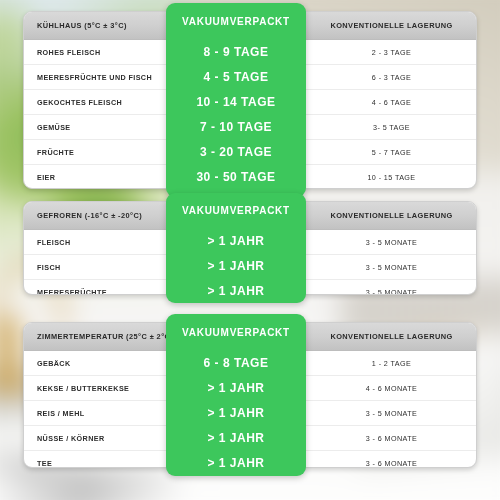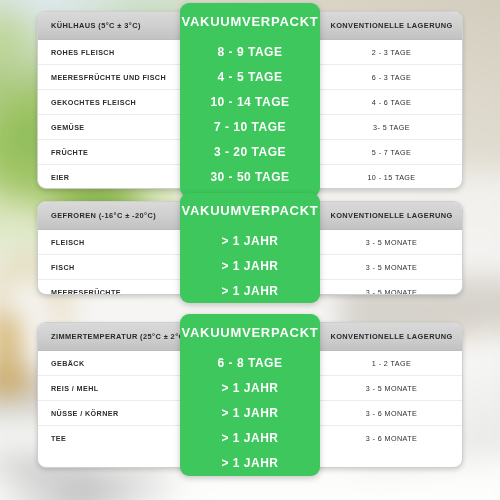--- a/index.html
+++ b/index.html
@@ -110,21 +110,21 @@
     background: repeating-linear-gradient(90deg,#d8d4cd 0 4px,#c9c5bd 4px 8px);
     opacity: .85;
   }
 
   
   #sheet {
     position: relative;
     z-index: 2;
     width: 500px;
     height: 500px;
-    padding: 11px 37px;
+    padding: 11px 23px;
   }
 
   .section {
     position: relative;
   }
   .section.s1 { height: 178px; }
   .section.s2 { margin-top: 12px; height: 94px; }
   .section.s3 { margin-top: 27px; height: 146px; }
 
   
@@ -191,21 +191,21 @@
     display: flex;
     flex-direction: column;
     align-items: stretch;
     z-index: 3;
   }
   .green-hdr {
     height: 36px;
     display: flex;
     align-items: center;
     justify-content: center;
-    font-size: 13px;
+    font-size: 10px;
     font-weight: bold;
     letter-spacing: .75px;
     color: #ffffff;
   }
   .green-cell {
     height: 25px;
     display: flex;
     align-items: center;
     justify-content: center;
     font-size: 12px;
@@ -329,20 +329,25 @@
         <div class="hdr-cell hdr-mid">VAKUUMVERPACKT</div>
         <div class="hdr-cell hdr-right">KONVENTIONELLE LAGERUNG</div>
       </div>
       <div class="rows">
         <div class="row">
           <div class="cell c-left">GEBÄCK</div>
           <div class="cell c-mid">6 - 8 TAGE</div>
           <div class="cell c-right">1 - 2 TAGE</div>
         </div>
         <div class="row">
+          <div class="cell c-left">KEKSE / BUTTERKEKSE</div>
+          <div class="cell c-mid">&gt; 1 JAHR</div>
+          <div class="cell c-right">4 - 6 MONATE</div>
+        </div>
+        <div class="row">
           <div class="cell c-left">REIS / MEHL</div>
           <div class="cell c-mid">&gt; 1 JAHR</div>
           <div class="cell c-right">3 - 5 MONATE</div>
         </div>
         <div class="row">
           <div class="cell c-left">NÜSSE / KÖRNER</div>
           <div class="cell c-mid">&gt; 1 JAHR</div>
           <div class="cell c-right">3 - 6 MONATE</div>
         </div>
         <div class="row">

